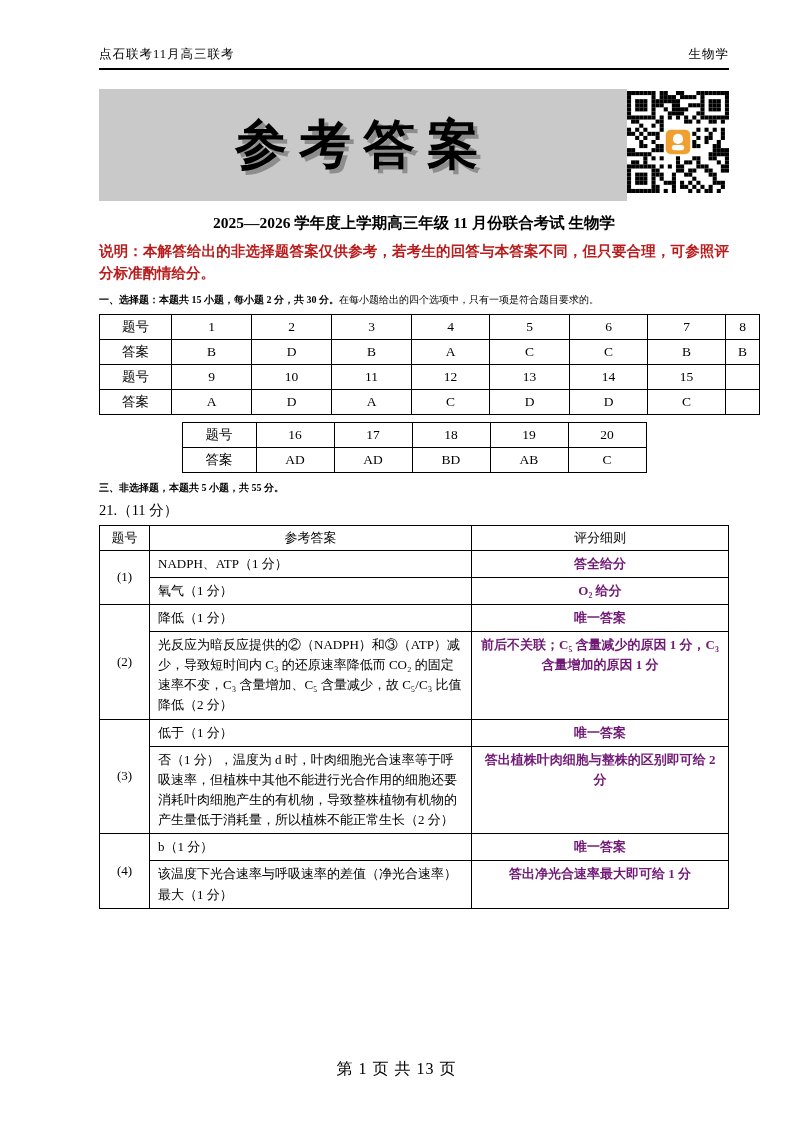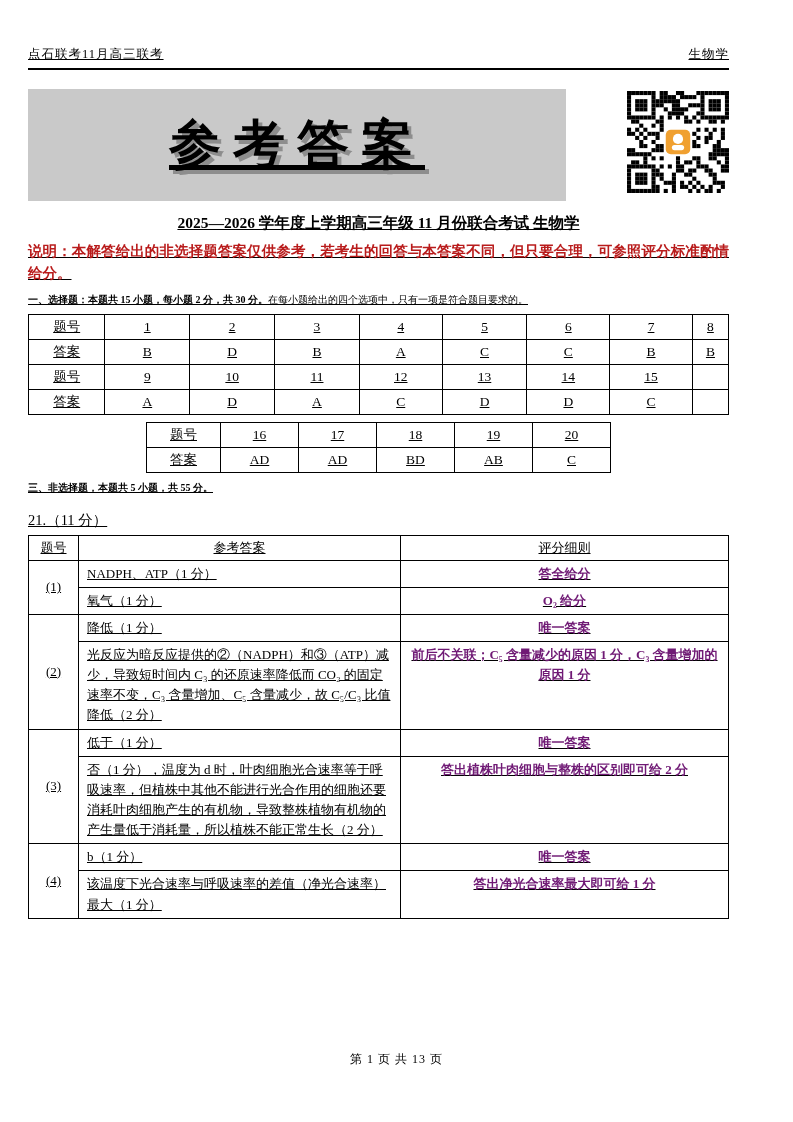--- a/index.html
+++ b/index.html
@@ -4,21 +4,21 @@
 <style>
   * { box-sizing: border-box; margin: 0; padding: 0; }
   html, body { background: #ffffff; }
   body {
     width: 793px; height: 1122px;
     position: relative;
     font-family: "Liberation Serif", "DejaVu Serif", serif;
     color: #000;
     overflow: hidden;
   }
-  .page { padding: 46px 64px 0 28px; text-decoration: underline; }
+  .page { padding: 46px 64px 0 99px; }
 
   
   .header {
     display: flex; justify-content: space-between; align-items: flex-end;
     font-size: 12.5px; letter-spacing: 1px;
     padding-bottom: 5px; border-bottom: 2px solid #000;
   }
 
   
   .banner-row { margin-top: 19px; display: flex; justify-content: space-between; align-items: flex-start; }
@@ -47,36 +47,36 @@
   table { border-collapse: collapse; }
   td {
     border: 1px solid #000; text-align: center;
     font-size: 13.5px; padding: 2px 4px; height: 25px;
   }
   .t1 { width: 100%; margin-top: 7px; table-layout: fixed; }
   .t2 { margin: 7px auto 0 auto; table-layout: fixed; }
   .t2 td { width: 78px; }
   .t2 td:first-child { width: 74px; }
 
-  .q21 { margin-top: 16px; font-size: 14.5px; }
+  .q21 { margin-top: 6px; font-size: 14.5px; }
 
   
   .t3 { width: 100%; margin-top: 5px; table-layout: fixed; }
   .t3 td { font-size: 13px; line-height: 1.55; height: auto; }
   .t3 .th { height: 23px; }
   .t3 .num { vertical-align: middle; }
   .t3 .ans { text-align: left; padding: 3px 8px; vertical-align: top; }
   .t3 .rub {
     text-align: center; padding: 3px 8px; vertical-align: top;
     color: #701a75; font-weight: bold;
   }
 
   .footer {
-    position: absolute; left: 0; right: 0; bottom: 54px;
-    text-align: center; font-size: 12px; letter-spacing: 1px;
+    position: absolute; left: 0; right: 0; bottom: 42px;
+    text-align: center; font-size: 16px; letter-spacing: 1px;
   }
 </style>
 </head>
 <body>
 
 <div class="page">
 
   <div class="header">
     <span>点石联考11月高三联考</span>
     <span>生物学</span>

